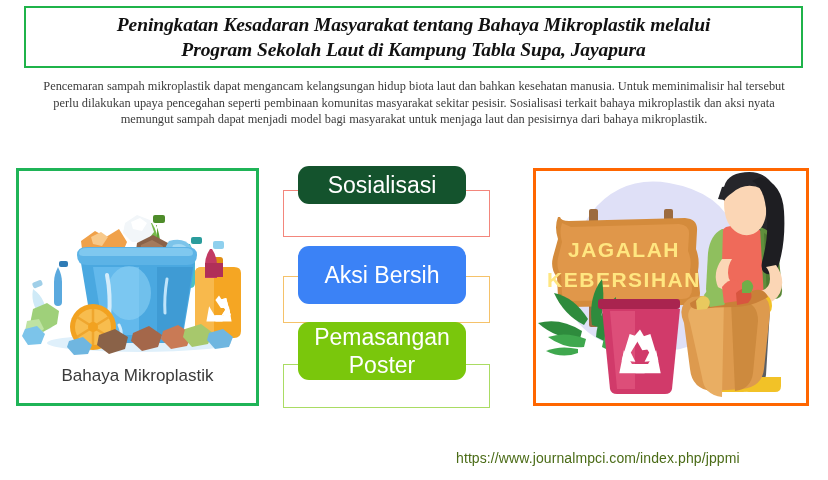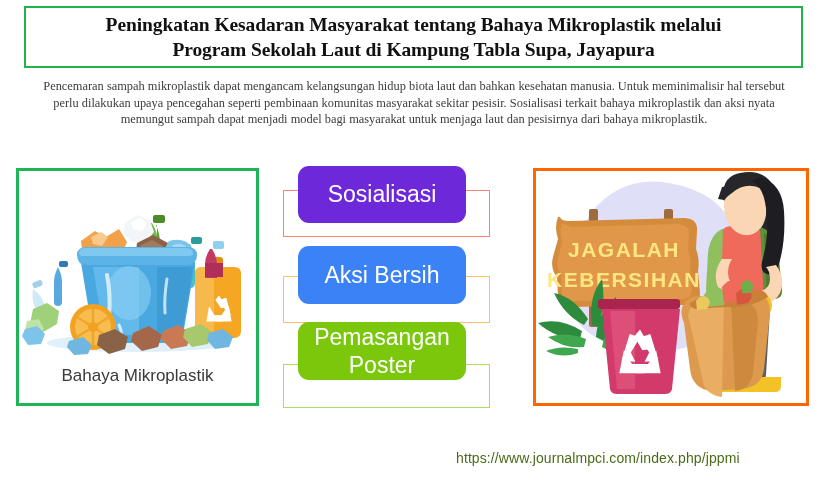--- a/index.html
+++ b/index.html
@@ -42,20 +42,21 @@
     position: absolute;
     left: 24px;
     top: 6px;
     width: 779px;
     height: 62px;
     border: 2px solid #1fb34a;
     box-sizing: border-box;
     display: flex;
     align-items: center;
     justify-content: center;
+    font-style: italic;
   }
   #title-text {
     font-family: "Liberation Serif", serif;
     font-weight: bold;
     font-size: 19.5px;
     line-height: 25px;
     color: #111111;
     text-align: center;
     letter-spacing: -0.1px;
     padding: 0 6px;
@@ -141,21 +142,21 @@
     justify-content: center;
     text-align: center;
     color: #ffffff;
     font-family: "Liberation Sans", sans-serif;
     font-size: 23px;
     line-height: 28px;
     z-index: 4;
   }
 
   #bracket-1 { left: 283px; top: 190px; width: 207px; height: 47px; border-color: #f3867c; }
-  #box-1     { left: 298px; top: 166px; width: 168px; height: 57px; background: #6d28d9; text-align: right; }
+  #box-1     { left: 298px; top: 166px; width: 168px; height: 38px; background: #14532d; text-align: right; }
 
   #bracket-2 { left: 283px; top: 276px; width: 207px; height: 47px; border-color: #f5c26a; }
   #box-2     { left: 298px; top: 246px; width: 168px; height: 58px; background: #3b82f6; }
 
   #bracket-3 { left: 283px; top: 364px; width: 207px; height: 44px; border-color: #aadc63; }
   #box-3     { left: 298px; top: 322px; width: 168px; height: 58px; background: #7ac70c; }
 
   
   #footer-url {
     position: absolute;

